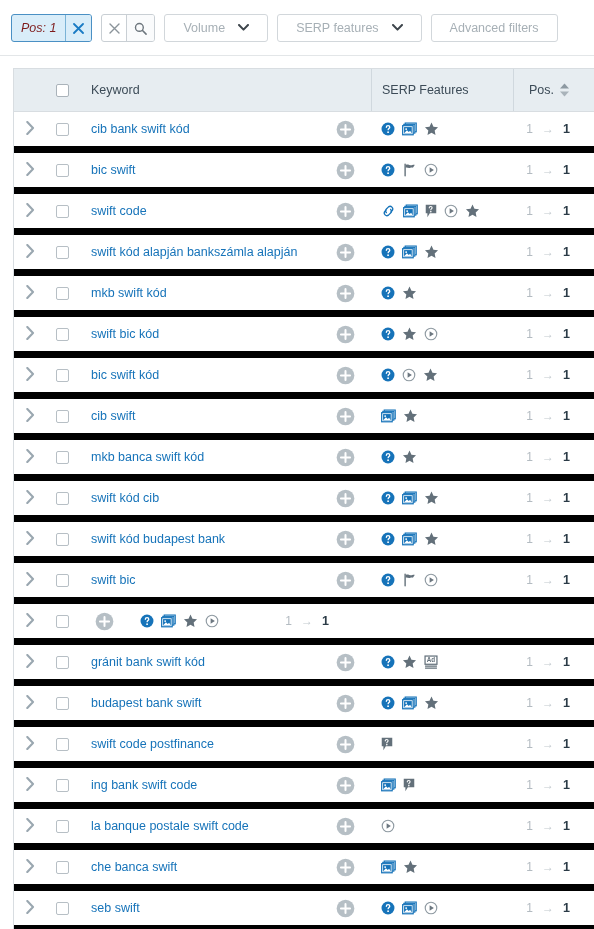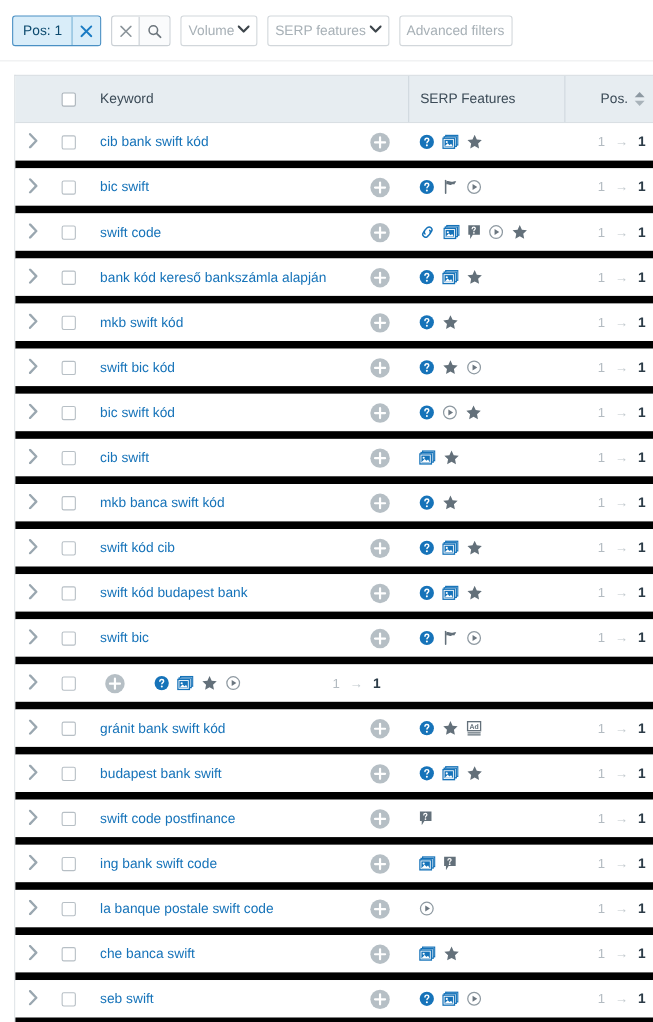--- a/index.html
+++ b/index.html
@@ -23,21 +23,21 @@
     height: 1px; background: #e3e6e8;
   }
 
   .pos-chip {
     display: flex; align-items: stretch; height: 28px;
     border: 1px solid #4a90c4; border-radius: 3px; overflow: hidden;
     background: #d9edf9; flex: none;
   }
   .pos-chip .lbl {
     display: flex; align-items: center; padding: 0 9px;
-    font-size: 12.5px; color: #0c4a6e; white-space: nowrap;
+    font-size: 12.5px; color: #7f1d1d; white-space: nowrap; font-style: italic;
   }
   .pos-chip .xbtn {
     display: flex; align-items: center; justify-content: center;
     width: 26px; border-left: 1px solid #7ab3d6;
     color: #1a7bc4; font-size: 15px; line-height: 1;
     background: #d9edf9;
   }
 
   .search-wrap {
     display: flex; align-items: stretch; height: 28px; flex: none;
@@ -54,22 +54,22 @@
     display: flex; align-items: center; justify-content: center;
     width: 24px; color: #8b949a; font-size: 13px;
   }
   .search-go {
     display: flex; align-items: center; justify-content: center;
     width: 28px; border-left: 1px solid #c9cfd4; background: #fafbfc;
     color: #6d767d;
   }
 
   .dd-btn {
-    display: flex; align-items: center; gap: 3px; height: 28px;
-    padding: 0 6px; border: 1px solid #d2d7db; border-radius: 3px;
+    display: flex; align-items: center; gap: 13px; height: 28px;
+    padding: 0 18px; border: 1px solid #d2d7db; border-radius: 3px;
     background: #fff; color: #a7b0b6; font-size: 12.5px;
     white-space: nowrap; flex: none;
   }
   .dd-btn .caret { color: #4a5157; font-size: 10px; line-height: 1; }
 
   
   #table-panel {
     position: absolute; left: 13px; top: 68px;
     width: 582px; height: 872px;
     border: 1px solid #d8dde1; border-right: 0; border-bottom: 0;
@@ -82,21 +82,21 @@
   .thead .th {
     font-size: 12.5px; color: #3c4b57; display: flex; align-items: center;
     height: 100%;
   }
 
   .c-expand { width: 33px; flex: none; display: flex; align-items: center; justify-content: center; }
   .c-check  { width: 31px; flex: none; display: flex; align-items: center; justify-content: center; }
   .c-kw     { flex: 1 1 auto; padding-left: 13px; min-width: 0; }
   .c-add    { width: 52px; flex: none; display: flex; align-items: center; justify-content: center; }
   .c-serp   { width: 142px; flex: none; padding-left: 10px; display: flex; align-items: center; gap: 7px; }
-  .c-pos    { width: 82px; flex: none; display: flex; align-items: center; justify-content: flex-end; padding-right: 8px; gap: 9px; }
+  .c-pos    { width: 82px; flex: none; display: flex; align-items: center; justify-content: flex-end; padding-right: 25px; gap: 9px; }
 
   .thead .c-serp { border-left: 1px solid #d0d8de; height: 100%; }
   .thead .c-pos  { border-left: 1px solid #d0d8de; height: 100%; justify-content: flex-end; gap: 5px; }
 
   .chk {
     width: 13px; height: 13px; border: 1px solid #b7bfc5; border-radius: 2px;
     background: #fff; display: block;
   }
   .thead .chk { border-color: #aab3ba; }
 
@@ -358,21 +358,21 @@
       <div class="row">
         <div class="c-expand">
           <span class="chev"><svg width="9" height="14" viewBox="0 0 9 14">
               <path d="M1.3 1 L7 7 L1.3 13" fill="none" stroke="#9aa7b0" stroke-width="2.1" stroke-linecap="round" stroke-linejoin="round"></path>
             </svg></span>
         </div>
         <div class="c-check">
           <span class="chk"></span>
         </div>
         <div class="c-kw">
-          <a class="kw-link" href="#">bank kód kereső bankszámla alapján</a>
+          <a class="kw-link" href="#">swift kód alapján bankszámla alapján</a>
         </div>
         <div class="c-add">
           <span class="add-circle">
             <svg width="19" height="19" viewBox="0 0 20 20">
               <circle cx="10" cy="10" r="9.3" fill="#b6bfc5"></circle>
               <path d="M10 5.2 V14.8 M5.2 10 H14.8" stroke="#fff" stroke-width="2.1" stroke-linecap="round"></path>
             </svg>
           </span>
         </div>
         <div class="c-serp">

